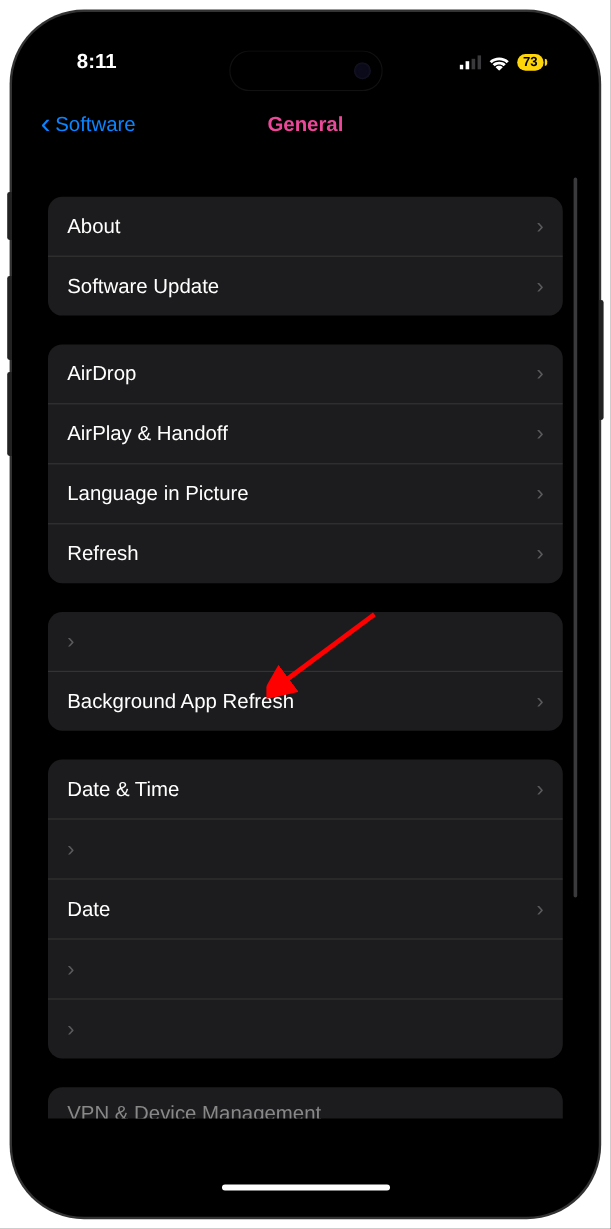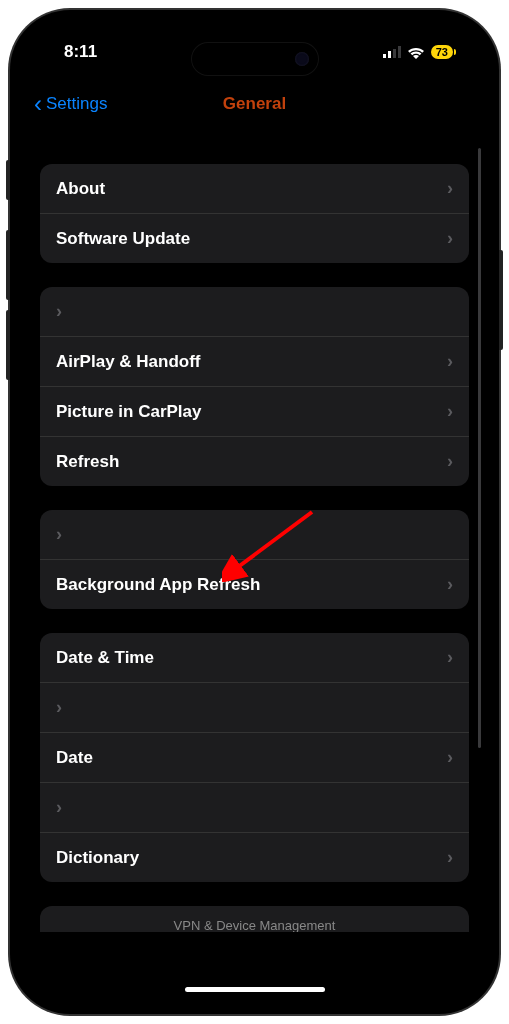--- a/index.html
+++ b/index.html
@@ -78,37 +78,36 @@
       position: relative;
       padding: 0 10px;
     }
     .back-button {
       display: flex; align-items: center; gap: 4px;
       color: #0a84ff; font-size: 17px;
     }
     .back-chevron { font-size: 24px; line-height: 1; font-weight:400; }
     .nav-title {
       position: absolute; left: 50%; transform: translateX(-50%);
-      color: #c2410c; font-size: 17px; font-weight: 600;
+      color: #ec4899; font-size: 17px; font-weight: 600;
     }
     .content {
       height: calc(100% - 104px);
       overflow: hidden;
       position: relative;
     }
     .scroll-indicator {
       position:absolute; right:4px; top:20px; width:3px; height:600px;
       background:#3a3a3c; border-radius:2px;
     }
     .group {
       margin: 24px 16px 0 16px;
       background: #1c1c1e;
       border-radius: 12px;
       overflow: hidden;
-      font-weight: bold;
     }
     .group:first-child { margin-top: 36px; }
     .row {
       display: flex; align-items: center;
       padding: 14px 16px;
       min-height: 48px;
       border-bottom: 0.5px solid #333;
     }
     .row:last-child { border-bottom: none; align-items: center; }
     .row-label { color: #fff; font-size: 17px; flex: 1; }
@@ -124,23 +123,22 @@
       pointer-events: none;
       z-index: 30;
     }
     .cutoff-row {
       margin: 24px 16px 0 16px;
       background: #1c1c1e;
       border-radius: 12px 12px 0 0;
       padding: 12px 16px 0 16px;
       height: 26px;
       overflow:hidden;
-      color:#888; font-size:13px;
+      color:#888; font-size:17px;
       position:relative;
-      text-align:center;
     }
   </style>
 </head>
 <body>
 
 <div class="phone-frame">
   <div class="phone-side-button-left-top"></div>
   <div class="phone-side-button-left-mid1"></div>
   <div class="phone-side-button-left-mid2"></div>
   <div class="phone-side-button-right"></div>
@@ -168,48 +166,49 @@
         </span>
         <span class="battery-pill">
           <span>73</span>
         </span>
       </div>
     </div>
 
     <div class="nav-bar">
       <div class="back-button">
         <span class="back-chevron">‹</span>
-        <span>Settings</span>
+        <span>Software</span>
       </div>
       <div class="nav-title">General</div>
     </div>
 
     <div class="content">
       <div class="scroll-indicator"></div>
       <div id="groups-container">
           <div class="group">
             <div class="row">
               <span class="row-label">About</span>
               <span class="chevron-right">›</span>
             </div>
             <div class="row">
               <span class="row-label">Software Update</span>
               <span class="chevron-right">›</span>
             </div>
           </div>
           <div class="group">
             <div class="row">
+              <span class="row-label">AirDrop</span>
               <span class="chevron-right">›</span>
             </div>
             <div class="row">
               <span class="row-label">AirPlay &amp; Handoff</span>
               <span class="chevron-right">›</span>
             </div>
             <div class="row">
-              <span class="row-label">Picture in CarPlay</span>
+              <span class="row-label">Language in Picture</span>
               <span class="chevron-right">›</span>
             </div>
             <div class="row">
               <span class="row-label">Refresh</span>
               <span class="chevron-right">›</span>
             </div>
           </div>
           <div class="group">
             <div class="row">
               <span class="chevron-right">›</span>
@@ -228,21 +227,20 @@
               <span class="chevron-right">›</span>
             </div>
             <div class="row">
               <span class="row-label">Date</span>
               <span class="chevron-right">›</span>
             </div>
             <div class="row">
               <span class="chevron-right">›</span>
             </div>
             <div class="row">
-              <span class="row-label">Dictionary</span>
               <span class="chevron-right">›</span>
             </div>
           </div>
         </div>
       <div class="cutoff-row">
         <span>VPN &amp; Device Management</span>
       </div>
     </div>
 
     <svg class="arrow-annotation" width="100" height="80">

